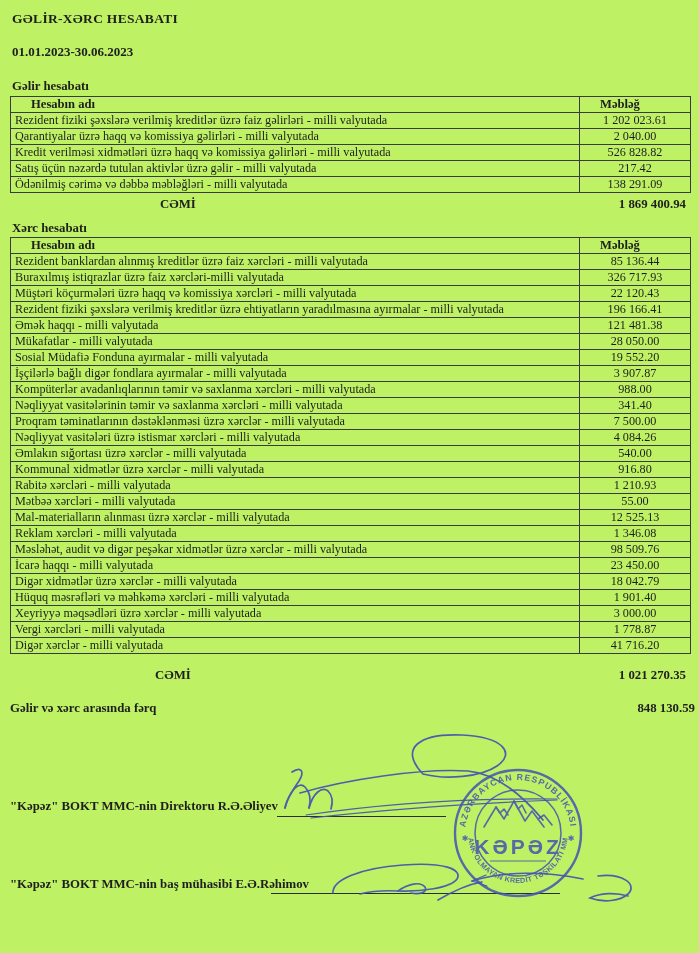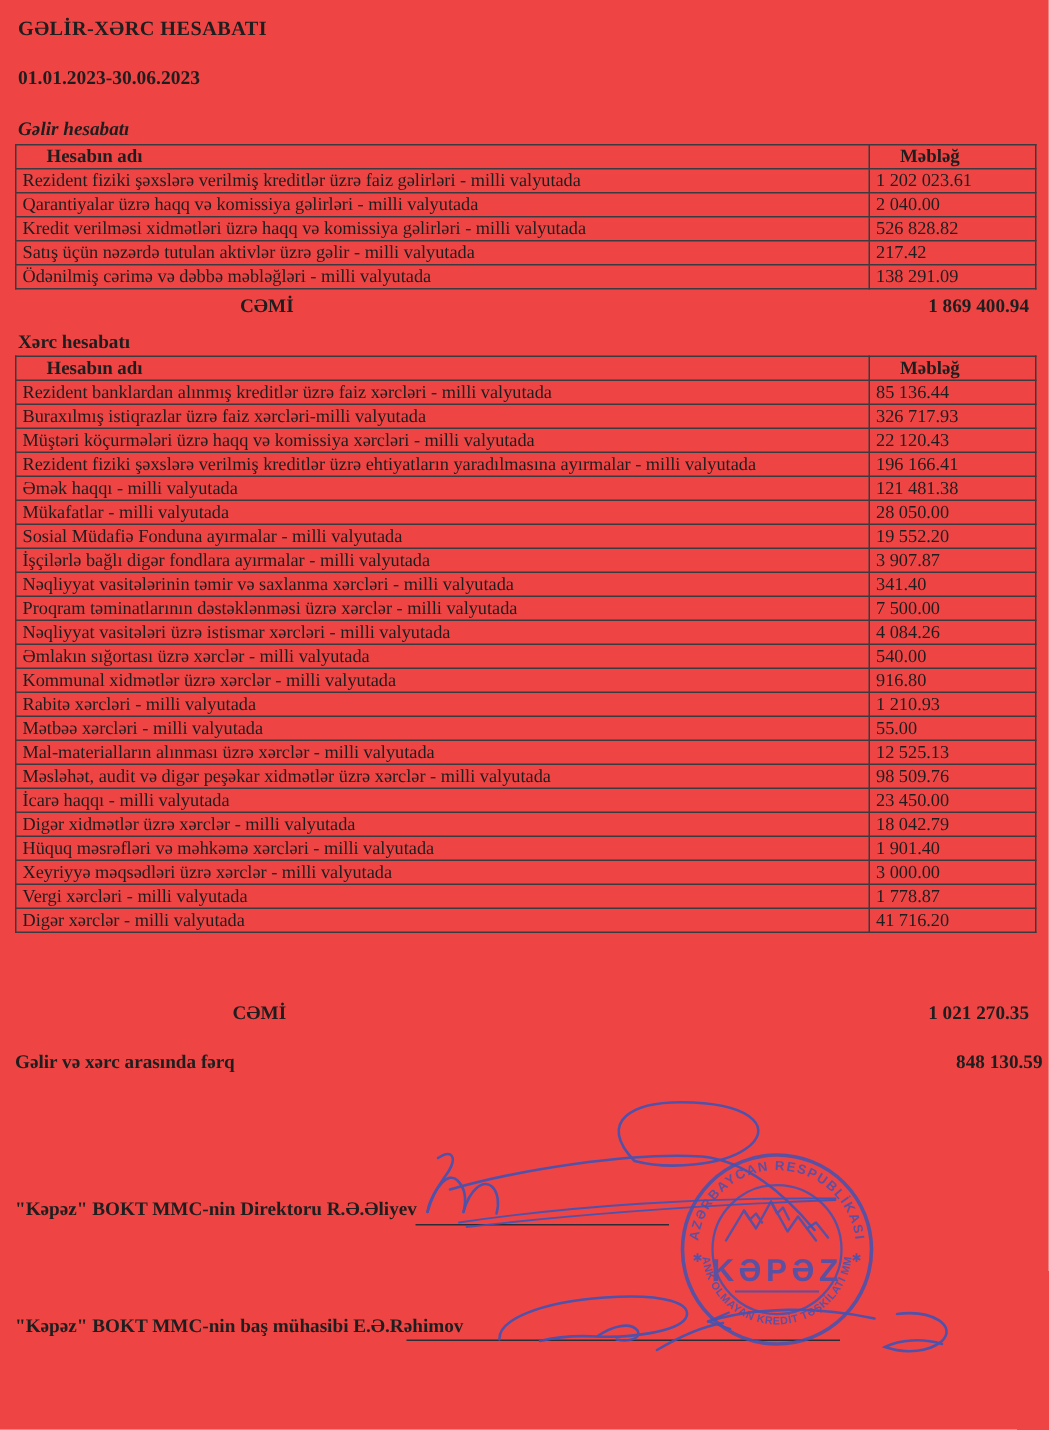--- a/index.html
+++ b/index.html
@@ -1,29 +1,29 @@
 <!DOCTYPE html>
 <html><head>
 <meta charset="utf-8">
 <style>
   html,body{margin:0;padding:0;}
   body{background:#e9e9e7;font-family:"Liberation Serif",serif;}
-  .page{position:relative;width:699px;height:953px;background:#ef4444;color:#1e1e1e;overflow:hidden;margin:0 auto;}
+  .page{position:relative;width:699px;height:953px;background:#bef264;color:#1e1e1e;overflow:hidden;margin:0 auto;}
   .title{position:absolute;left:12px;top:11px;font-size:13.5px;font-weight:bold;letter-spacing:.3px;}
   .period{position:absolute;left:12px;top:44px;font-size:13px;font-weight:bold;}
   .sec-heading{position:absolute;left:12px;font-size:12.8px;font-weight:bold;}
-  #income-heading{top:79px;font-style:italic;}
+  #income-heading{top:79px;}
   #expense-heading{top:221px;}
   table.data{position:absolute;left:10px;border-collapse:collapse;width:681px;table-layout:fixed;border:1.5px solid #33333a;}
   #income-table{top:96px;}
   #expense-table{top:237px;}
   table.data th, table.data td{border:1px solid #3a3a40;height:15px;line-height:15px;padding:0 4px;font-size:12.2px;white-space:nowrap;overflow:hidden;}
   table.data th{text-align:left;font-weight:bold;font-size:12.6px;padding-left:20px;}
   .col-amount{width:86px;}
-  td.cell-amount{text-align:left;}
+  td.cell-amount{text-align:center;}
   .total-row{position:absolute;left:10px;width:681px;display:flex;font-weight:bold;font-size:12.8px;justify-content:center;}
   #income-total{top:197px;}
   #expense-total{top:668px;}
   #income-total .total-label{margin-left:150px;}
   #expense-total .total-label{margin-left:145px;}
   .total-value{margin-left:auto;padding-right:5px;}
   .ferq-row{position:absolute;left:10px;top:701px;width:685px;display:flex;font-weight:bold;font-size:12.8px;}
   .ferq-label{}
   .ferq-value{margin-left:auto;}
   .sig-label{position:absolute;left:10px;font-size:12.8px;font-weight:bold;white-space:nowrap;}
@@ -113,20 +113,24 @@
         </tr>
         <tr>
           <td class="cell-name">Sosial Müdafiə Fonduna ayırmalar - milli valyutada</td>
           <td class="cell-amount">19 552.20</td>
         </tr>
         <tr>
           <td class="cell-name">İşçilərlə bağlı digər fondlara ayırmalar - milli valyutada</td>
           <td class="cell-amount">3 907.87</td>
         </tr>
         <tr>
+          <td class="cell-name">Kompüterlər avadanlıqlarının təmir və saxlanma xərcləri - milli valyutada</td>
+          <td class="cell-amount">988.00</td>
+        </tr>
+        <tr>
           <td class="cell-name">Nəqliyyat vasitələrinin təmir və saxlanma xərcləri - milli valyutada</td>
           <td class="cell-amount">341.40</td>
         </tr>
         <tr>
           <td class="cell-name">Proqram təminatlarının dəstəklənməsi üzrə xərclər - milli valyutada</td>
           <td class="cell-amount">7 500.00</td>
         </tr>
         <tr>
           <td class="cell-name">Nəqliyyat vasitələri üzrə istismar xərcləri - milli valyutada</td>
           <td class="cell-amount">4 084.26</td>
@@ -143,20 +147,24 @@
           <td class="cell-name">Rabitə xərcləri - milli valyutada</td>
           <td class="cell-amount">1 210.93</td>
         </tr>
         <tr>
           <td class="cell-name">Mətbəə xərcləri - milli valyutada</td>
           <td class="cell-amount">55.00</td>
         </tr>
         <tr>
           <td class="cell-name">Mal-materialların alınması üzrə xərclər - milli valyutada</td>
           <td class="cell-amount">12 525.13</td>
+        </tr>
+        <tr>
+          <td class="cell-name">Reklam xərcləri - milli valyutada</td>
+          <td class="cell-amount">1 346.08</td>
         </tr>
         <tr>
           <td class="cell-name">Məsləhət, audit və digər peşəkar xidmətlər üzrə xərclər - milli valyutada</td>
           <td class="cell-amount">98 509.76</td>
         </tr>
         <tr>
           <td class="cell-name">İcarə haqqı - milli valyutada</td>
           <td class="cell-amount">23 450.00</td>
         </tr>
         <tr>

